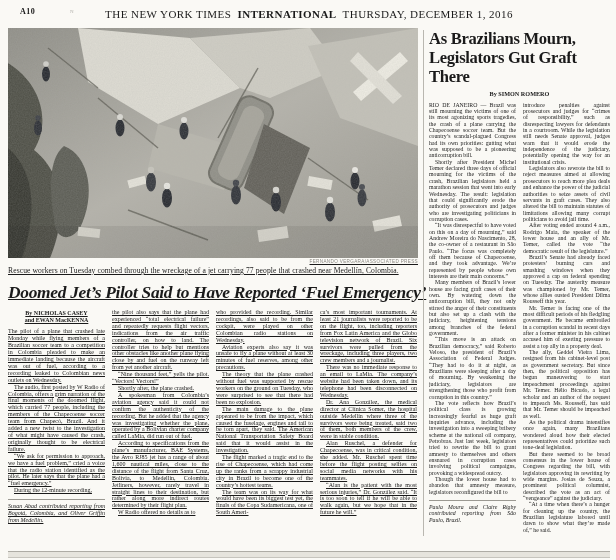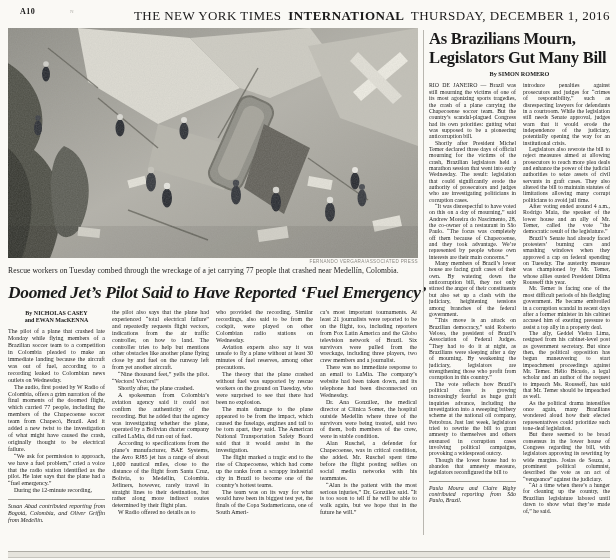--- a/index.html
+++ b/index.html
@@ -5,25 +5,25 @@
   html,body { margin:0; padding:0; background:#dedcd6; }
   .page {
     position:relative; width:616px; height:560px; overflow:hidden;
     background:#faf9f5; box-sizing:border-box; padding:4px 6px 7px 8px;
     font-family:"Liberation Serif", serif; color:#1a1a1a;
   }
   
   .masthead { position:relative; height:15px; }
   .pageno { position:absolute; left:12px; top:3px; font-size:8px; font-weight:bold; letter-spacing:.5px; }
   .fold { position:absolute; left:62px; top:5px; font-size:5px; color:#b0aea8; }
-  .mast-center { text-align:right; font-size:13px; letter-spacing:.45px; padding-top:4px; white-space:nowrap; }
+  .mast-center { text-align:center; font-size:11px; letter-spacing:.45px; padding-top:4px; white-space:nowrap; }
   .mast-center .sect { font-weight:bold; margin:0 3px; }
   
   .content { display:flex; margin-top:9px; }
-  .left-article { width:410px; flex:0 0 410px; }
+  .left-article { width:410px; flex:0 0 410px;text-decoration:underline; }
   .vrule { flex:0 0 1px; width:1px; background:#b9b7b0; margin:2px 5px 6px 5px; }
   .right-article { flex:1 1 auto; min-width:0; }
   
   figure { margin:0; }
   svg.photo { width:410px; height:230px; display:block; background:#b2b0a8; }
   .credit { text-align:right; font-size:4.6px; color:#8a8882; font-family:"Liberation Sans", sans-serif; letter-spacing:.35px; margin-top:1px; }
   figcaption { font-size:7.6px; margin-top:2px; letter-spacing:.1px; }
   h1.left-head { font-size:17.4px; font-style:italic; font-weight:bold; margin:7px 0 6px 0; letter-spacing:-.3px; white-space:nowrap; }
   
   .cols4 { display:flex; gap:7px; height:232px; overflow:hidden; }
@@ -200,21 +200,21 @@
             <p class="para">“Alan is the patient with the most serious injuries,” Dr. González said. “It is too soon to tell if he will be able to walk again, but we hope that in the future he will.”</p>
           </div>
       </div>
     </section>
 
     <div class="vrule"></div>
 
     <section class="right-article">
       <h2 class="right-head">
         <span>As Brazilians Mourn,</span><br>
-        <span>Legislators Gut Many Bill</span>
+        <span>Legislators Gut Graft There</span>
       </h2>
       <div class="byline2">By SIMON ROMERO</div>
       <div class="cols2">
         <div class="col">
           <div class="paras">
               <p class="para">RIO DE JANEIRO — Brazil was still mourning the victims of one of its most agonizing sports tragedies, the crash of a plane carrying the Chapecoense soccer team. But the country’s scandal-plagued Congress had its own priorities: gutting what was supposed to be a pioneering anticorruption bill.</p>
               <p class="para">Shortly after President Michel Temer declared three days of official mourning for the victims of the crash, Brazilian legislators held a marathon session that went into early Wednesday. The result: legislation that could significantly erode the authority of prosecutors and judges who are investigating politicians in corruption cases.</p>
               <p class="para">“It was disrespectful to have voted on this on a day of mourning,” said Andrew Moreira do Nascimento, 28, the co-owner of a restaurant in São Paulo. “The focus was completely off them because of Chapecoense, and they took advantage. We’re represented by people whose own interests are their main concerns.”</p>
               <p class="para">Many members of Brazil’s lower house are facing graft cases of their own. By watering down the anticorruption bill, they not only stirred the anger of their constituents but also set up a clash with the judiciary, heightening tensions among branches of the federal government.</p>
               <p class="para">“This move is an attack on Brazilian democracy,” said Roberto Veloso, the president of Brazil’s Association of Federal Judges. “They had to do it at night, as Brazilians were sleeping after a day of mourning. By weakening the judiciary, legislators are strengthening those who profit from corruption in this country.”</p>

